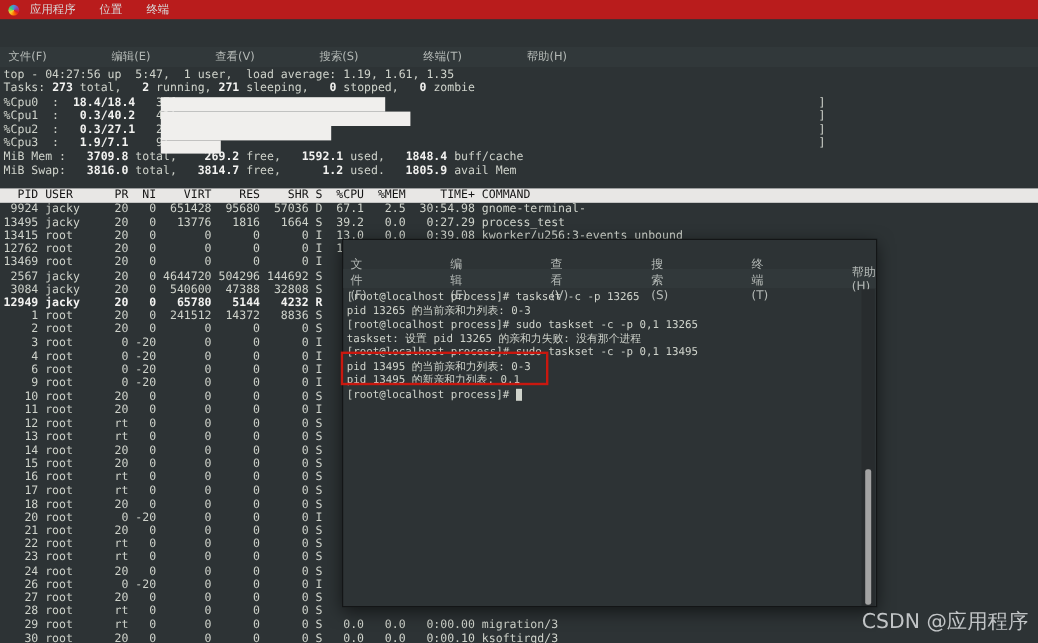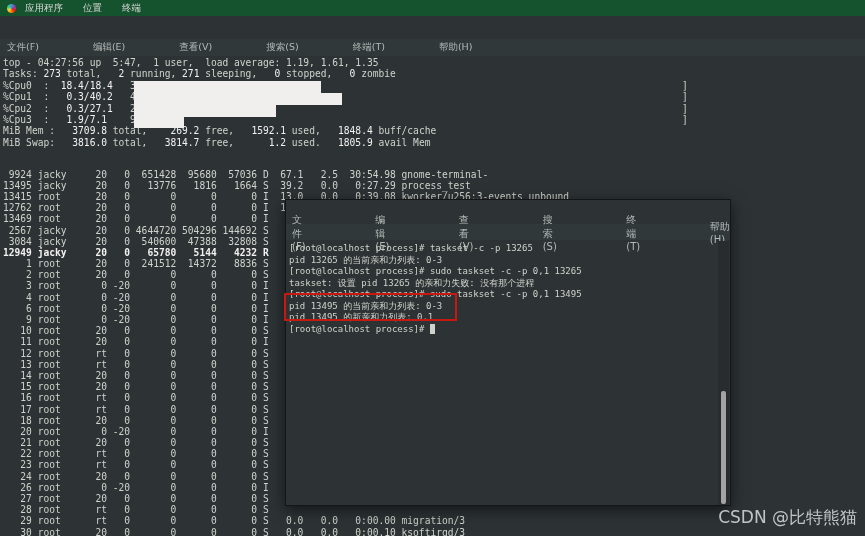--- a/index.html
+++ b/index.html
@@ -1,19 +1,19 @@
 <!DOCTYPE html>
 <html><head>
 <meta charset="utf-8">
 <style>
   html,body{margin:0;padding:0;background:#15181a;}
   #screen{position:relative;width:865px;height:536px;overflow:hidden;background:#2d3335;
           font-family:"DejaVu Sans","Liberation Sans",sans-serif;}
   
-  .topbar{position:absolute;left:0;top:0;width:865px;height:16px;background:#14532d;
+  .topbar{position:absolute;left:0;top:0;width:865px;height:16px;background:#b91c1c;
           display:flex;align-items:center;color:#d8d8d8;font-size:9.5px;}
   .distro-icon{width:9px;height:9px;border-radius:50%;margin:0 9px 0 7px;flex:0 0 auto;
           background:conic-gradient(#4a90d9,#9141ac,#e01b24,#ff7800,#f6d32d,#33d17a,#4a90d9);}
   .topbar .mi{margin-right:20px;cursor:default;}
   
   .main-titlebar{position:absolute;left:0;top:16px;width:865px;height:23px;background:#2a2e30;
           border-top:1px solid #bdbdbd;box-sizing:border-box;}
   .term-ico{position:absolute;width:10px;height:9px;background:#1e2223;border:1px solid #8f9391;
           border-radius:1px;}
   .term-ico:after{content:"";position:absolute;left:1px;top:1px;width:3px;height:2px;background:#8f9391;}
@@ -22,21 +22,21 @@
   
   .menubar{position:absolute;display:flex;align-items:center;background:#31383a;color:#b4b9b6;gap:44px;}
   .menubar .mi{cursor:default;}
   #main-menubar{left:0;top:39px;width:865px;height:17px;font-size:9.5px;}
   #main-menubar .mi{margin-left:10px;}
   #main-menubar .mi:first-child{margin-left:7px;}
   
   .mono{font-family:"DejaVu Sans Mono","Liberation Mono",monospace;color:#cfd3cb;}
   #top-summary{position:absolute;left:3px;top:57px;font-size:9.6px;white-space:pre;}
   .tline{position:relative;height:11.4px;line-height:11.4px;}
-  .tline b{color:#f2f2f0;font-weight:normal;}
+  .tline b{color:#f2f2f0;font-weight:bold;}
   .bar-close{position:absolute;left:679px;top:0;}
   #table-header{position:absolute;left:0;top:157px;width:865px;height:11.6px;line-height:11.6px;
           background:#e8e7e5;color:#141414;font-size:9.6px;white-space:pre;padding-left:3px;
           box-sizing:border-box;font-family:"DejaVu Sans Mono","Liberation Mono",monospace;}
   #process-rows{position:absolute;left:3px;top:168.6px;font-size:9.6px;white-space:pre;}
   .trow{height:11.2px;line-height:11.2px;}
   .boldrow{font-weight:bold;color:#f2f2f0;}
   
   .redact{position:absolute;background:#f0efed;}
   
@@ -87,32 +87,33 @@
       <span class="mi">帮助(H)</span>
     </div>
 
   <div class="mono" id="top-summary"><div class="tline">top - 04:27:56 up  5:47,  1 user,  load average: 1.19, 1.61, 1.35</div><div class="tline">Tasks: <b>273</b> total,   <b>2</b> running, <b>271</b> sleeping,   <b>0</b> stopped,   <b>0</b> zombie</div><div class="tline">%Cpu0  :  <b>18.4/18.4</b>   37[<span class="bar-close">]</span></div><div class="tline">%Cpu1  :   <b>0.3/40.2</b>   41[<span class="bar-close">]</span></div><div class="tline">%Cpu2  :   <b>0.3/27.1</b>   27[<span class="bar-close">]</span></div><div class="tline">%Cpu3  :   <b>1.9/7.1</b>    9[<span class="bar-close">]</span></div><div class="tline">MiB Mem :   <b>3709.8</b> total,    <b>269.2</b> free,   <b>1592.1</b> used,   <b>1848.4</b> buff/cache</div><div class="tline">MiB Swap:   <b>3816.0</b> total,   <b>3814.7</b> free,      <b>1.2</b> used.   <b>1805.9</b> avail Mem</div></div>
 
   <div class="redact" style="left:134px;top:81px;width:187px;height:12px;"></div>
   <div class="redact" style="left:134px;top:93px;width:208px;height:12px;"></div>
   <div class="redact" style="left:134px;top:105px;width:142px;height:11.5px;"></div>
   <div class="redact" style="left:134px;top:116.5px;width:50px;height:11.5px;"></div>
 
+  <div id="table-header">  PID USER      PR  NI    VIRT    RES    SHR S  %CPU  %MEM     TIME+ COMMAND</div>
   <div class="mono" id="process-rows"><div class="trow"> 9924 jacky     20   0  651428  95680  57036 D  67.1   2.5  30:54.98 gnome-terminal-</div><div class="trow">13495 jacky     20   0   13776   1816   1664 S  39.2   0.0   0:27.29 process_test</div><div class="trow">13415 root      20   0       0      0      0 I  13.0   0.0   0:39.08 kworker/u256:3-events_unbound</div><div class="trow">12762 root      20   0       0      0      0 I  1</div><div class="trow">13469 root      20   0       0      0      0 I</div><div class="trow"> 2567 jacky     20   0 4644720 504296 144692 S</div><div class="trow"> 3084 jacky     20   0  540600  47388  32808 S</div><div class="trow boldrow">12949 jacky     20   0   65780   5144   4232 R</div><div class="trow">    1 root      20   0  241512  14372   8836 S</div><div class="trow">    2 root      20   0       0      0      0 S</div><div class="trow">    3 root       0 -20       0      0      0 I</div><div class="trow">    4 root       0 -20       0      0      0 I</div><div class="trow">    6 root       0 -20       0      0      0 I</div><div class="trow">    9 root       0 -20       0      0      0 I</div><div class="trow">   10 root      20   0       0      0      0 S</div><div class="trow">   11 root      20   0       0      0      0 I</div><div class="trow">   12 root      rt   0       0      0      0 S</div><div class="trow">   13 root      rt   0       0      0      0 S</div><div class="trow">   14 root      20   0       0      0      0 S</div><div class="trow">   15 root      20   0       0      0      0 S</div><div class="trow">   16 root      rt   0       0      0      0 S</div><div class="trow">   17 root      rt   0       0      0      0 S</div><div class="trow">   18 root      20   0       0      0      0 S</div><div class="trow">   20 root       0 -20       0      0      0 I</div><div class="trow">   21 root      20   0       0      0      0 S</div><div class="trow">   22 root      rt   0       0      0      0 S</div><div class="trow">   23 root      rt   0       0      0      0 S</div><div class="trow">   24 root      20   0       0      0      0 S</div><div class="trow">   26 root       0 -20       0      0      0 I</div><div class="trow">   27 root      20   0       0      0      0 S</div><div class="trow">   28 root      rt   0       0      0      0 S</div><div class="trow">   29 root      rt   0       0      0      0 S   0.0   0.0   0:00.00 migration/3</div><div class="trow">   30 root      20   0       0      0      0 S   0.0   0.0   0:00.10 ksoftirqd/3</div></div>
 
   <div class="popup">
     <div class="menubar" id="popup-menubar">
         <span class="mi">文件(F)</span>
         <span class="mi">编辑(E)</span>
         <span class="mi">查看(V)</span>
         <span class="mi">搜索(S)</span>
         <span class="mi">终端(T)</span>
         <span class="mi">帮助(H)</span>
       </div>
     <div class="mono" id="popup-lines"><div class="pline">[root@localhost process]# taskset -c -p 13265</div><div class="pline">pid 13265 的当前亲和力列表: 0-3</div><div class="pline">[root@localhost process]# sudo taskset -c -p 0,1 13265</div><div class="pline">taskset: 设置 pid 13265 的亲和力失败: 没有那个进程</div><div class="pline">[root@localhost process]# sudo taskset -c -p 0,1 13495</div><div class="pline">pid 13495 的当前亲和力列表: 0-3</div><div class="pline">pid 13495 的新亲和力列表: 0,1</div><div class="pline">[root@localhost process]# <span class="cursor" style="background: rgb(207, 211, 203);"></span></div></div>
     <div class="p-scroll-track"></div>
     <div class="p-scroll-thumb"></div>
   </div>
 
   <div id="red-box"></div>
 
-  <div id="watermark">CSDN @比特熊猫</div>
+  <div id="watermark">CSDN @应用程序</div>
 </div>
 
 </body></html>

